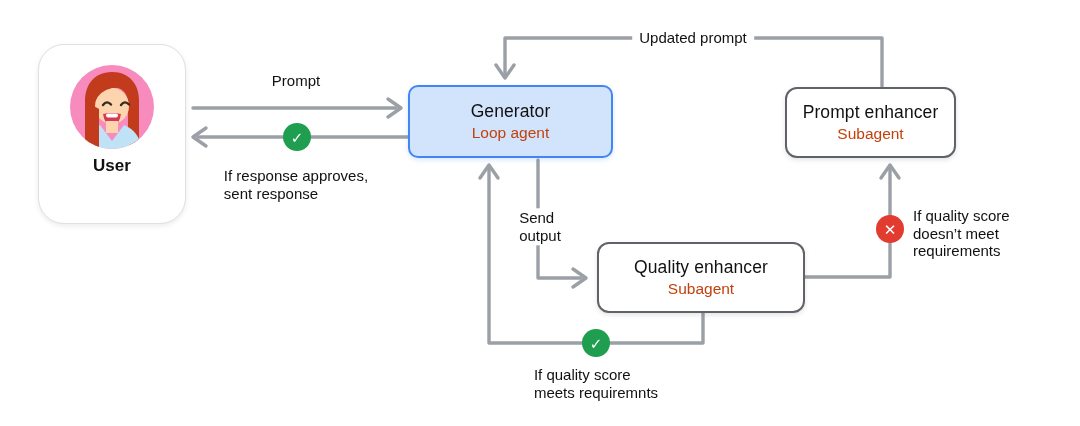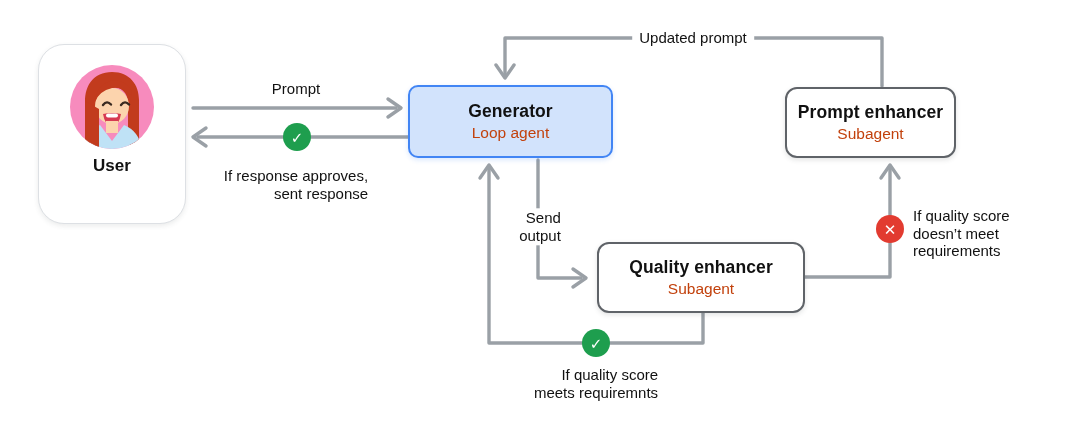--- a/index.html
+++ b/index.html
@@ -27,21 +27,21 @@
     stroke-linejoin: round;
   }
   .node {
     position: absolute;
     display: flex;
     flex-direction: column;
     align-items: center;
     justify-content: center;
   }
   .node .title {
-    font-weight: bold;
+    font-weight: normal;
     font-size: 17.5px;
     line-height: 1.25;
     letter-spacing: .1px;
   }
   .node .subtitle {
     font-size: 15.5px;
     line-height: 1.25;
     color: #c2410c;
   }
   .user-card {
@@ -73,21 +73,21 @@
     border-radius: 12px;
     box-shadow: 0 2px 5px rgba(60,64,67,.14);
   }
   .enhancer-box { left: 785px; top: 87px; width: 171px; height: 71px; }
   .evaluator-box { left: 597px; top: 242px; width: 208px; height: 71px; }
   .edge-label {
     position: absolute;
     font-size: 15px;
     line-height: 1.18;
     white-space: pre-line;
-    text-align: right;
+    text-align: left;
     transform: translate(-50%, -50%);
     color: #111;
   }
   .edge-label.on-line {
     background: #ffffff;
     padding: 1px 7px;
   }
   .edge-label.left-align {
     transform: none;
     text-align: left;
@@ -168,21 +168,21 @@
   <div class="node subagent-box enhancer-box">
     <div class="title">Prompt enhancer</div>
     <div class="subtitle">Subagent</div>
   </div>
 
   <div class="node subagent-box evaluator-box">
     <div class="title">Quality enhancer</div>
     <div class="subtitle">Subagent</div>
   </div>
 
-  <div class="edge-label" style="left:296px; top:89px;">Prompt</div>
+  <div class="edge-label" style="left:296px; top:81px;">Prompt</div>
   <div class="edge-label" style="left:296px; top:185px;">If response approves,
 sent response</div>
   <div class="edge-label on-line" style="left:693px; top:38px;">Updated prompt</div>
   <div class="edge-label on-line" style="left:540px; top:227px;">Send
 output</div>
   <div class="edge-label" style="left:596px; top:384px;">If quality score
 meets requiremnts</div>
   <div class="edge-label left-align" style="left:913px; top:207px;">If quality score
 doesn’t meet
 requirements</div>

